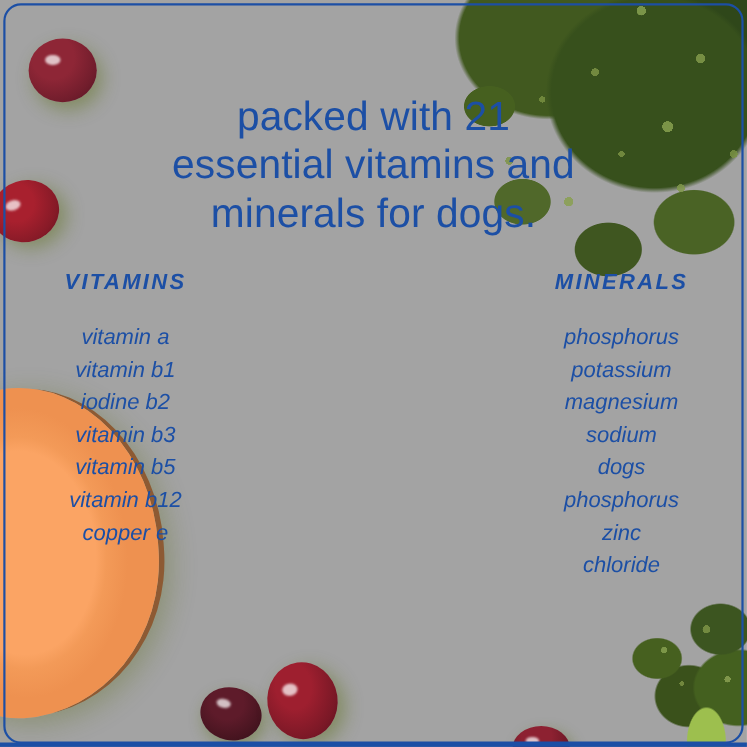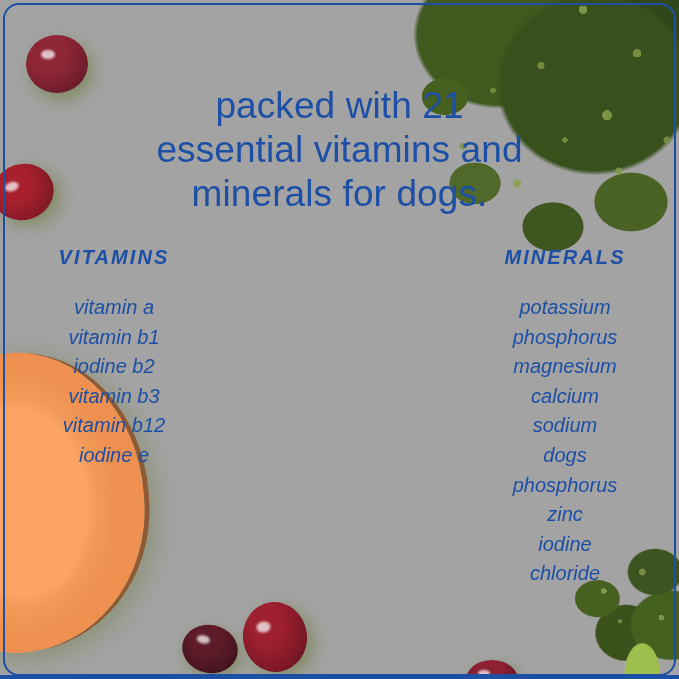--- a/index.html
+++ b/index.html
@@ -248,37 +248,36 @@
 
     <div class="columns">
 
       <div class="col">
         <div class="col-head">VITAMINS</div>
         <ul>
           <li>vitamin a</li>
           <li>vitamin b1</li>
           <li>iodine b2</li>
           <li>vitamin b3</li>
+          <li>vitamin b5</li>
           <li>vitamin b12</li>
-          <li>iodine e</li>
+          <li>copper e</li>
         </ul>
       </div>
 
       <div class="col">
         <div class="col-head">MINERALS</div>
         <ul>
+          <li>phosphorus</li>
           <li>potassium</li>
-          <li>phosphorus</li>
           <li>magnesium</li>
-          <li>calcium</li>
           <li>sodium</li>
           <li>dogs</li>
           <li>phosphorus</li>
           <li>zinc</li>
-          <li>iodine</li>
           <li>chloride</li>
         </ul>
       </div>
 
     </div>
   </div>
 
   <div class="frame"></div>
   <div class="bottom-band"></div>
 </div>

